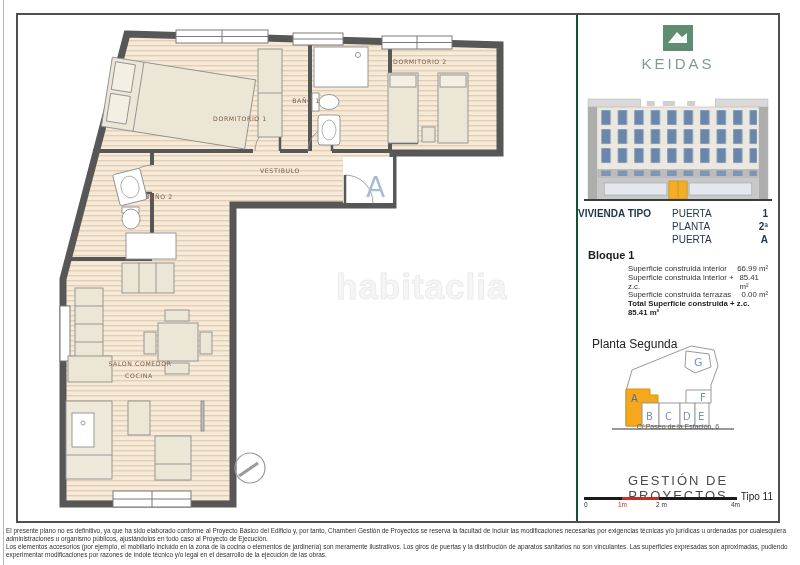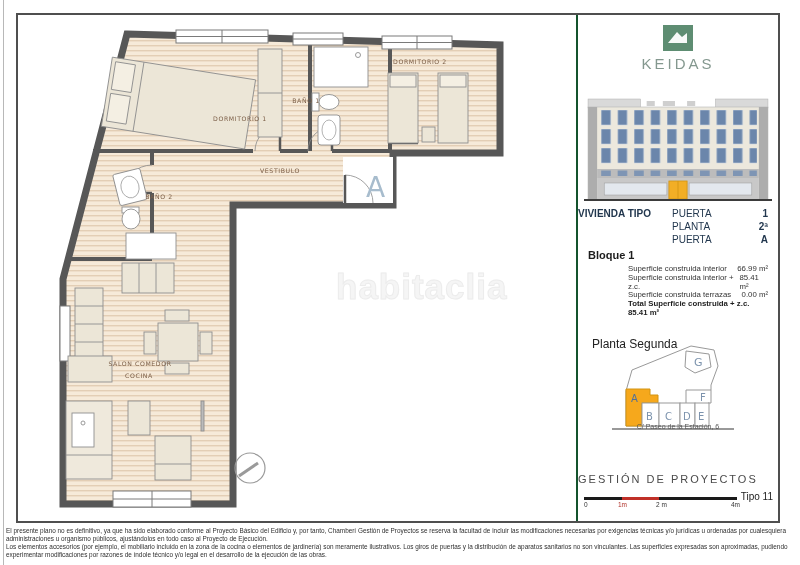--- a/index.html
+++ b/index.html
@@ -46,22 +46,22 @@
   .sitemap { position:absolute; top:330px; left:4px; width:194px; height:86px; }
   .sitemap text { font-family:"DejaVu Sans", sans-serif; }
   .address { position:absolute; top:408px; left:0; width:100%; text-align:center;
              font-size:7px; color:#555; }
 
   .chamberi { position:absolute; top:432px; left:0; width:100%; display:flex;
               justify-content:center; align-items:center; font-size:21px; font-weight:bold;
               color:#111; letter-spacing:0.5px; }
   .bars { display:inline-flex; align-items:flex-end; margin:0 1px; }
   .bar { width:3.5px; height:15px; background:#111; margin:0 1px; display:inline-block; }
-  .chamberi-sub { position:absolute; top:458px; left:0; width:100%; text-align:left;
-                  font-size:11px; letter-spacing:2px; color:#4a4a4a; }
+  .chamberi-sub { position:absolute; top:458px; left:0; width:100%; text-align:center;
+                  font-size:13px; letter-spacing:2px; color:#4a4a4a; }
 
   .scalebar { position:absolute; top:482px; left:6px; width:158px; height:16px; }
   .sb-seg { position:absolute; top:0; height:3px; }
   .sb-b1 { left:0; width:38px; background:#1a1a1a; }
   .sb-r  { left:38px; width:37px; background:#c03028; }
   .sb-b2 { left:75px; width:78px; background:#1a1a1a; }
   .sb-lab { position:absolute; top:4px; font-size:6.5px; color:#333; }
   .sb-l0 { left:0; } .sb-l1 { left:34px; color:#b03028; } .sb-l2 { left:72px; } .sb-l3 { left:147px; }
   .tipo { position:absolute; top:476px; right:5px; font-size:10px; color:#222; }
 

